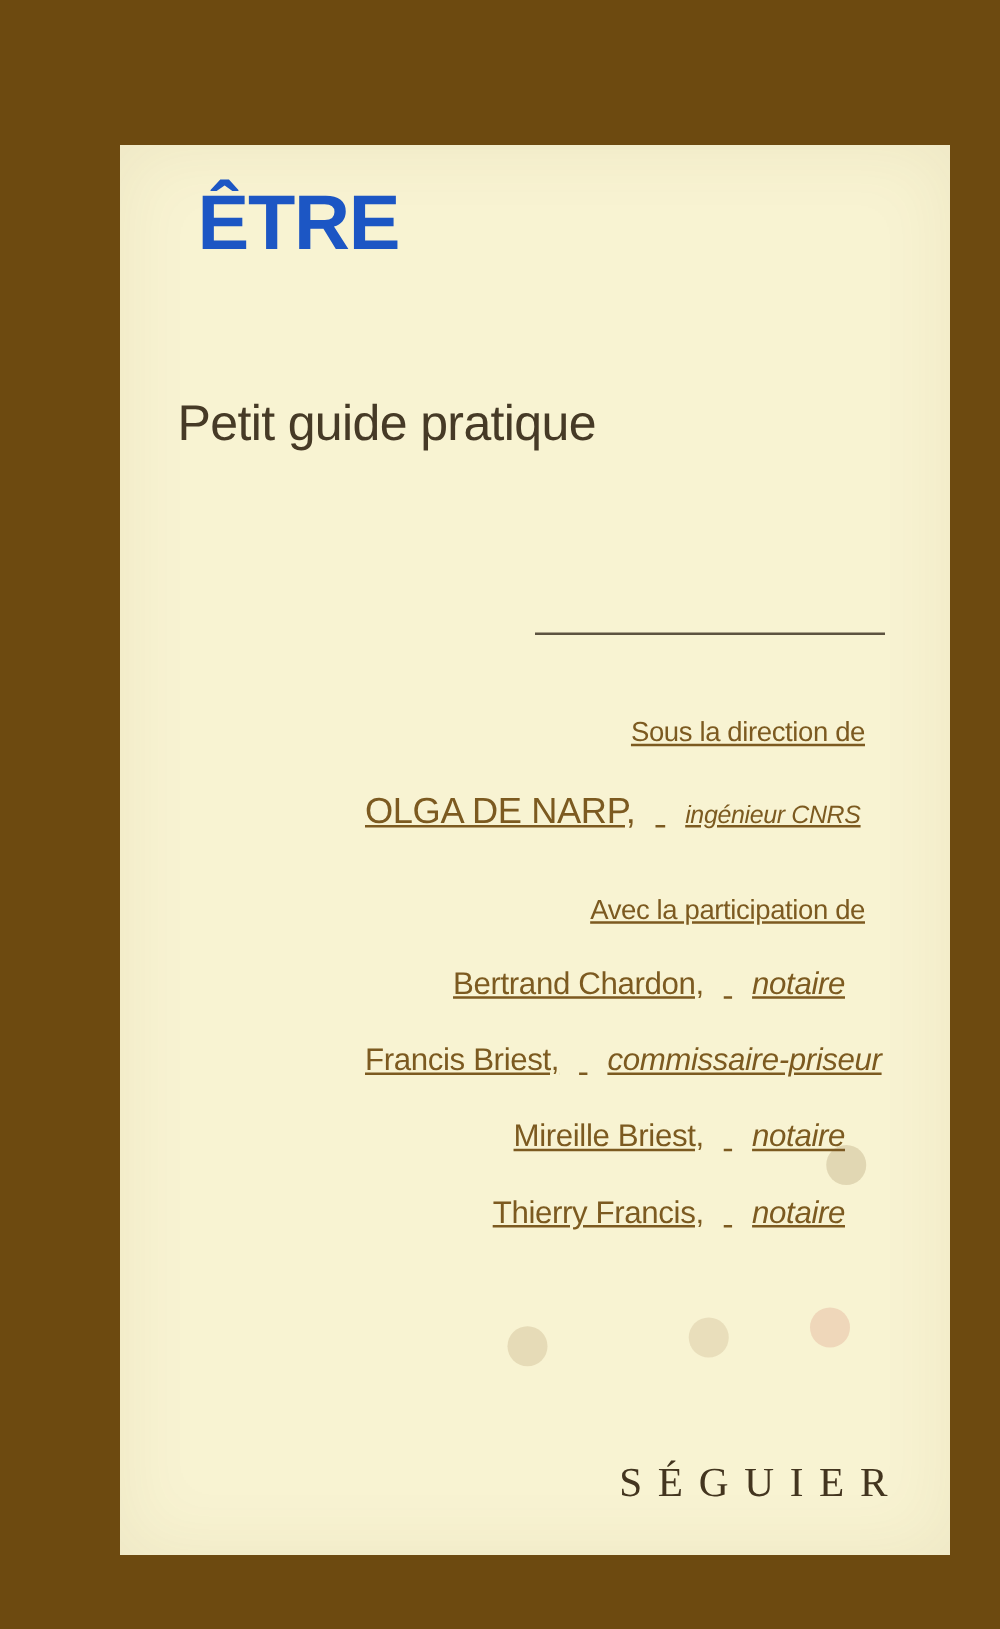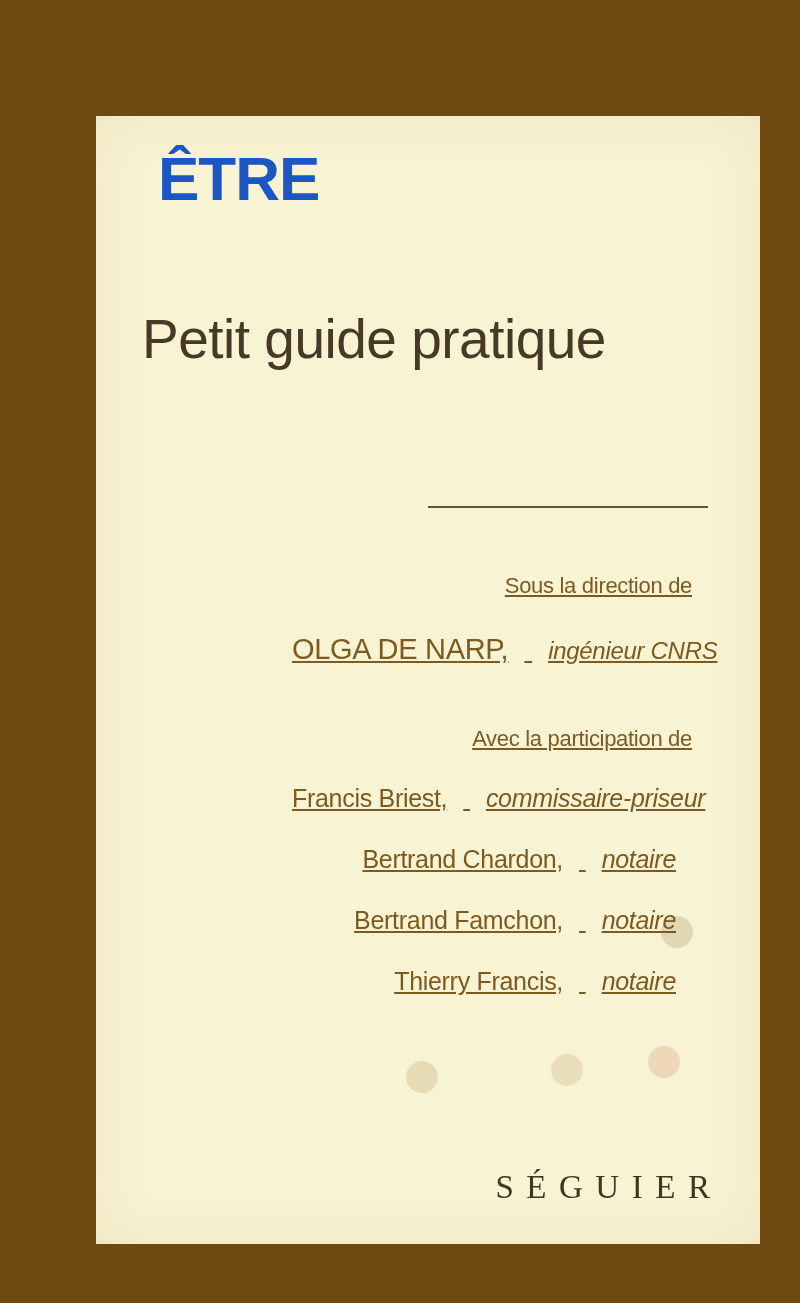--- a/index.html
+++ b/index.html
@@ -42,21 +42,21 @@
     font-weight: bold;
     letter-spacing: -1px;
     color: var(--title-blue);
     white-space: pre-line;
   }
 
   .subtitle {
     position: absolute;
     left: 30px;
     top: 182px;
-    font-size: 55px;
+    font-size: 40px;
     line-height: 50px;
     font-weight: normal;
     color: var(--subtitle);
     letter-spacing: -0.5px;
   }
 
   .credits {
     position: absolute;
     top: 374px;
     right: 36px;
@@ -79,23 +79,23 @@
   .participation-label {
     font-size: 22px;
     line-height: 27px;
   }
 
   .director {
     font-size: 29px;
     line-height: 36px;
     white-space: nowrap;
   }
-  .director .role { font-size: 24px; }
+  .director .role { font-size: 20px; }
 
-  .participation-label { margin-top: 24px; }
+  .participation-label { margin-top: 12px; }
 
   .contributor {
     font-size: 25px;
     line-height: 29px;
     white-space: nowrap;
   }
 
   .role {
     font-style: italic;
   }
@@ -139,29 +139,29 @@
       <p class="direction-label">Sous la direction de</p>
 
       <p class="director">
         <span>OLGA DE NARP,</span>
         <span class="role">ingénieur CNRS</span>
       </p>
 
       <p class="participation-label">Avec la participation de</p>
 
       <p class="contributor">
+        <span>Bertrand Chardon,</span>
+        <span class="role">notaire</span>
+      </p>
+      <p class="contributor">
         <span>Francis Briest,</span>
         <span class="role">commissaire-priseur</span>
       </p>
       <p class="contributor">
-        <span>Bertrand Chardon,</span>
-        <span class="role">notaire</span>
-      </p>
-      <p class="contributor">
-        <span>Bertrand Famchon,</span>
+        <span>Mireille Briest,</span>
         <span class="role">notaire</span>
       </p>
       <p class="contributor">
         <span>Thierry Francis,</span>
         <span class="role">notaire</span>
       </p>
     </div>
 
     <div class="speck speck-1"></div>
     <div class="speck speck-2"></div>

